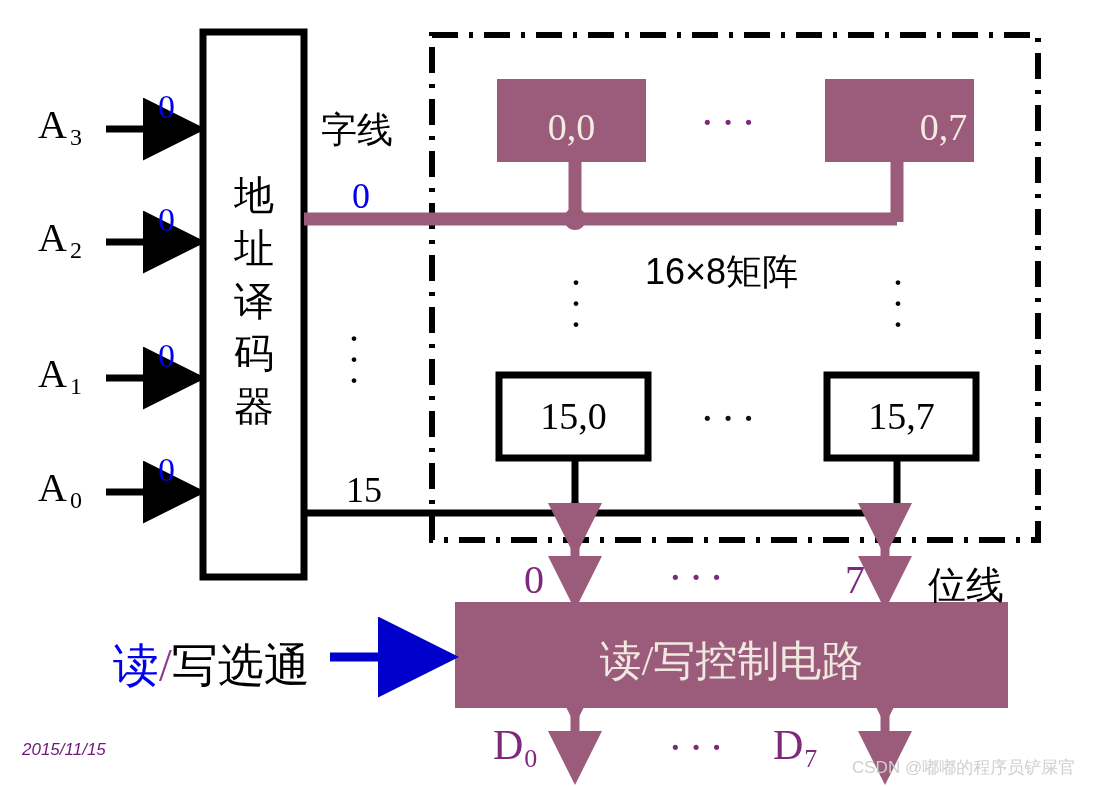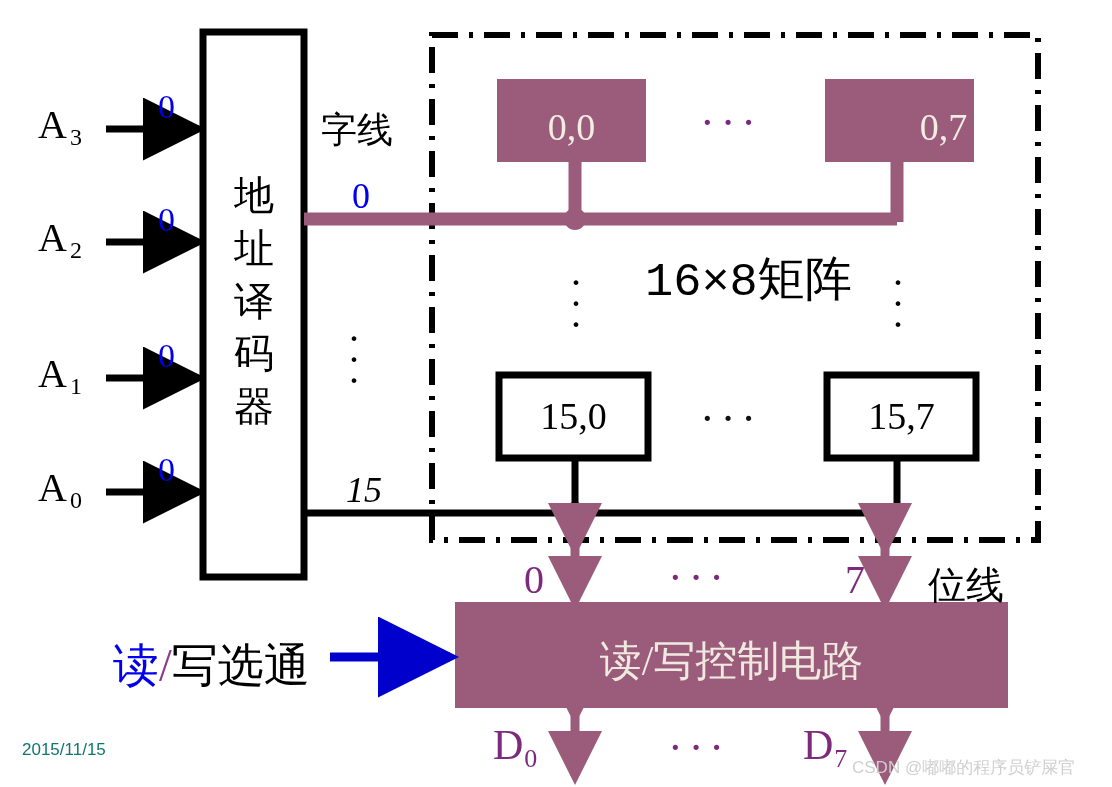--- a/index.html
+++ b/index.html
@@ -63,21 +63,20 @@
   }
   .wl0num {
     font-family: "Liberation Serif", serif;
     font-size: 36px;
     color: #0000ee;
   }
   .wl15num {
     font-family: "Liberation Serif", serif;
     font-size: 36px;
     color: #000;
-    font-style: italic;
   }
   .vdots {
     position: absolute;
     font-family: "Liberation Serif", serif;
     font-size: 40px;
     color: #000;
     letter-spacing: 0;
     line-height: 0.52;
     text-align: center;
   }
@@ -99,22 +98,22 @@
   .cell-label {
     position: absolute;
     font-family: "Liberation Serif", serif;
     font-size: 38px;
     text-align: center;
   }
   .cell-label.on { color: #f2ece2; margin-top: 7px; }
   .cell-label.off { color: #000; }
   .matrix-title {
     position: absolute;
-    font-family: Liberation Mono, monospace;
-    font-size: 47px;
+    font-family: Liberation Sans, sans-serif;
+    font-size: 36px;
     color: #000;
   }
   .bitnum {
     position: absolute;
     font-family: "Liberation Serif", serif;
     font-size: 40px;
     color: #7d2a7d;
   }
   .weixian {
     position: absolute;
@@ -148,21 +147,22 @@
     font-size: 26px;
     vertical-align: baseline;
     position: relative;
     top: 8px;
     left: 1px;
   }
   .datestamp {
     position: absolute;
     font-family: "Liberation Sans", sans-serif;
     font-size: 17px;
-    color: #0f766e;
+    color: #701a75;
+    font-style: italic;
   }
   .watermark {
     position: absolute;
     font-family: "Liberation Sans", sans-serif;
     font-size: 17px;
     color: #cfcfcf;
     white-space: nowrap;
   }
 </style>
 </head>
@@ -299,21 +299,21 @@
 
   <div class="rw-box-text" style="left:455px; top:633px; width:553px;">读/写控制电路</div>
 
   <div class="strobe" style="left:113px; top:635px;">
     <span class="s-read">读</span><span class="s-slash">/</span><span class="s-write">写选通</span>
   </div>
 
   <div class="dlabel" style="left:493px; top:721px;">
     <span>D</span><sub>0</sub>
   </div>
-  <div class="dlabel" style="left:803px; top:721px;">
+  <div class="dlabel" style="left:773px; top:721px;">
     <span>D</span><sub>7</sub>
   </div>
   <div class="hdots-purple" style="left:668px; top:722px;">···</div>
 
   <div class="datestamp" style="left:22px; top:740px;">2015/11/15</div>
   <div class="watermark" style="left:852px; top:756px;">CSDN @嘟嘟的程序员铲屎官</div>
 
 </div>
 
 </body></html>

